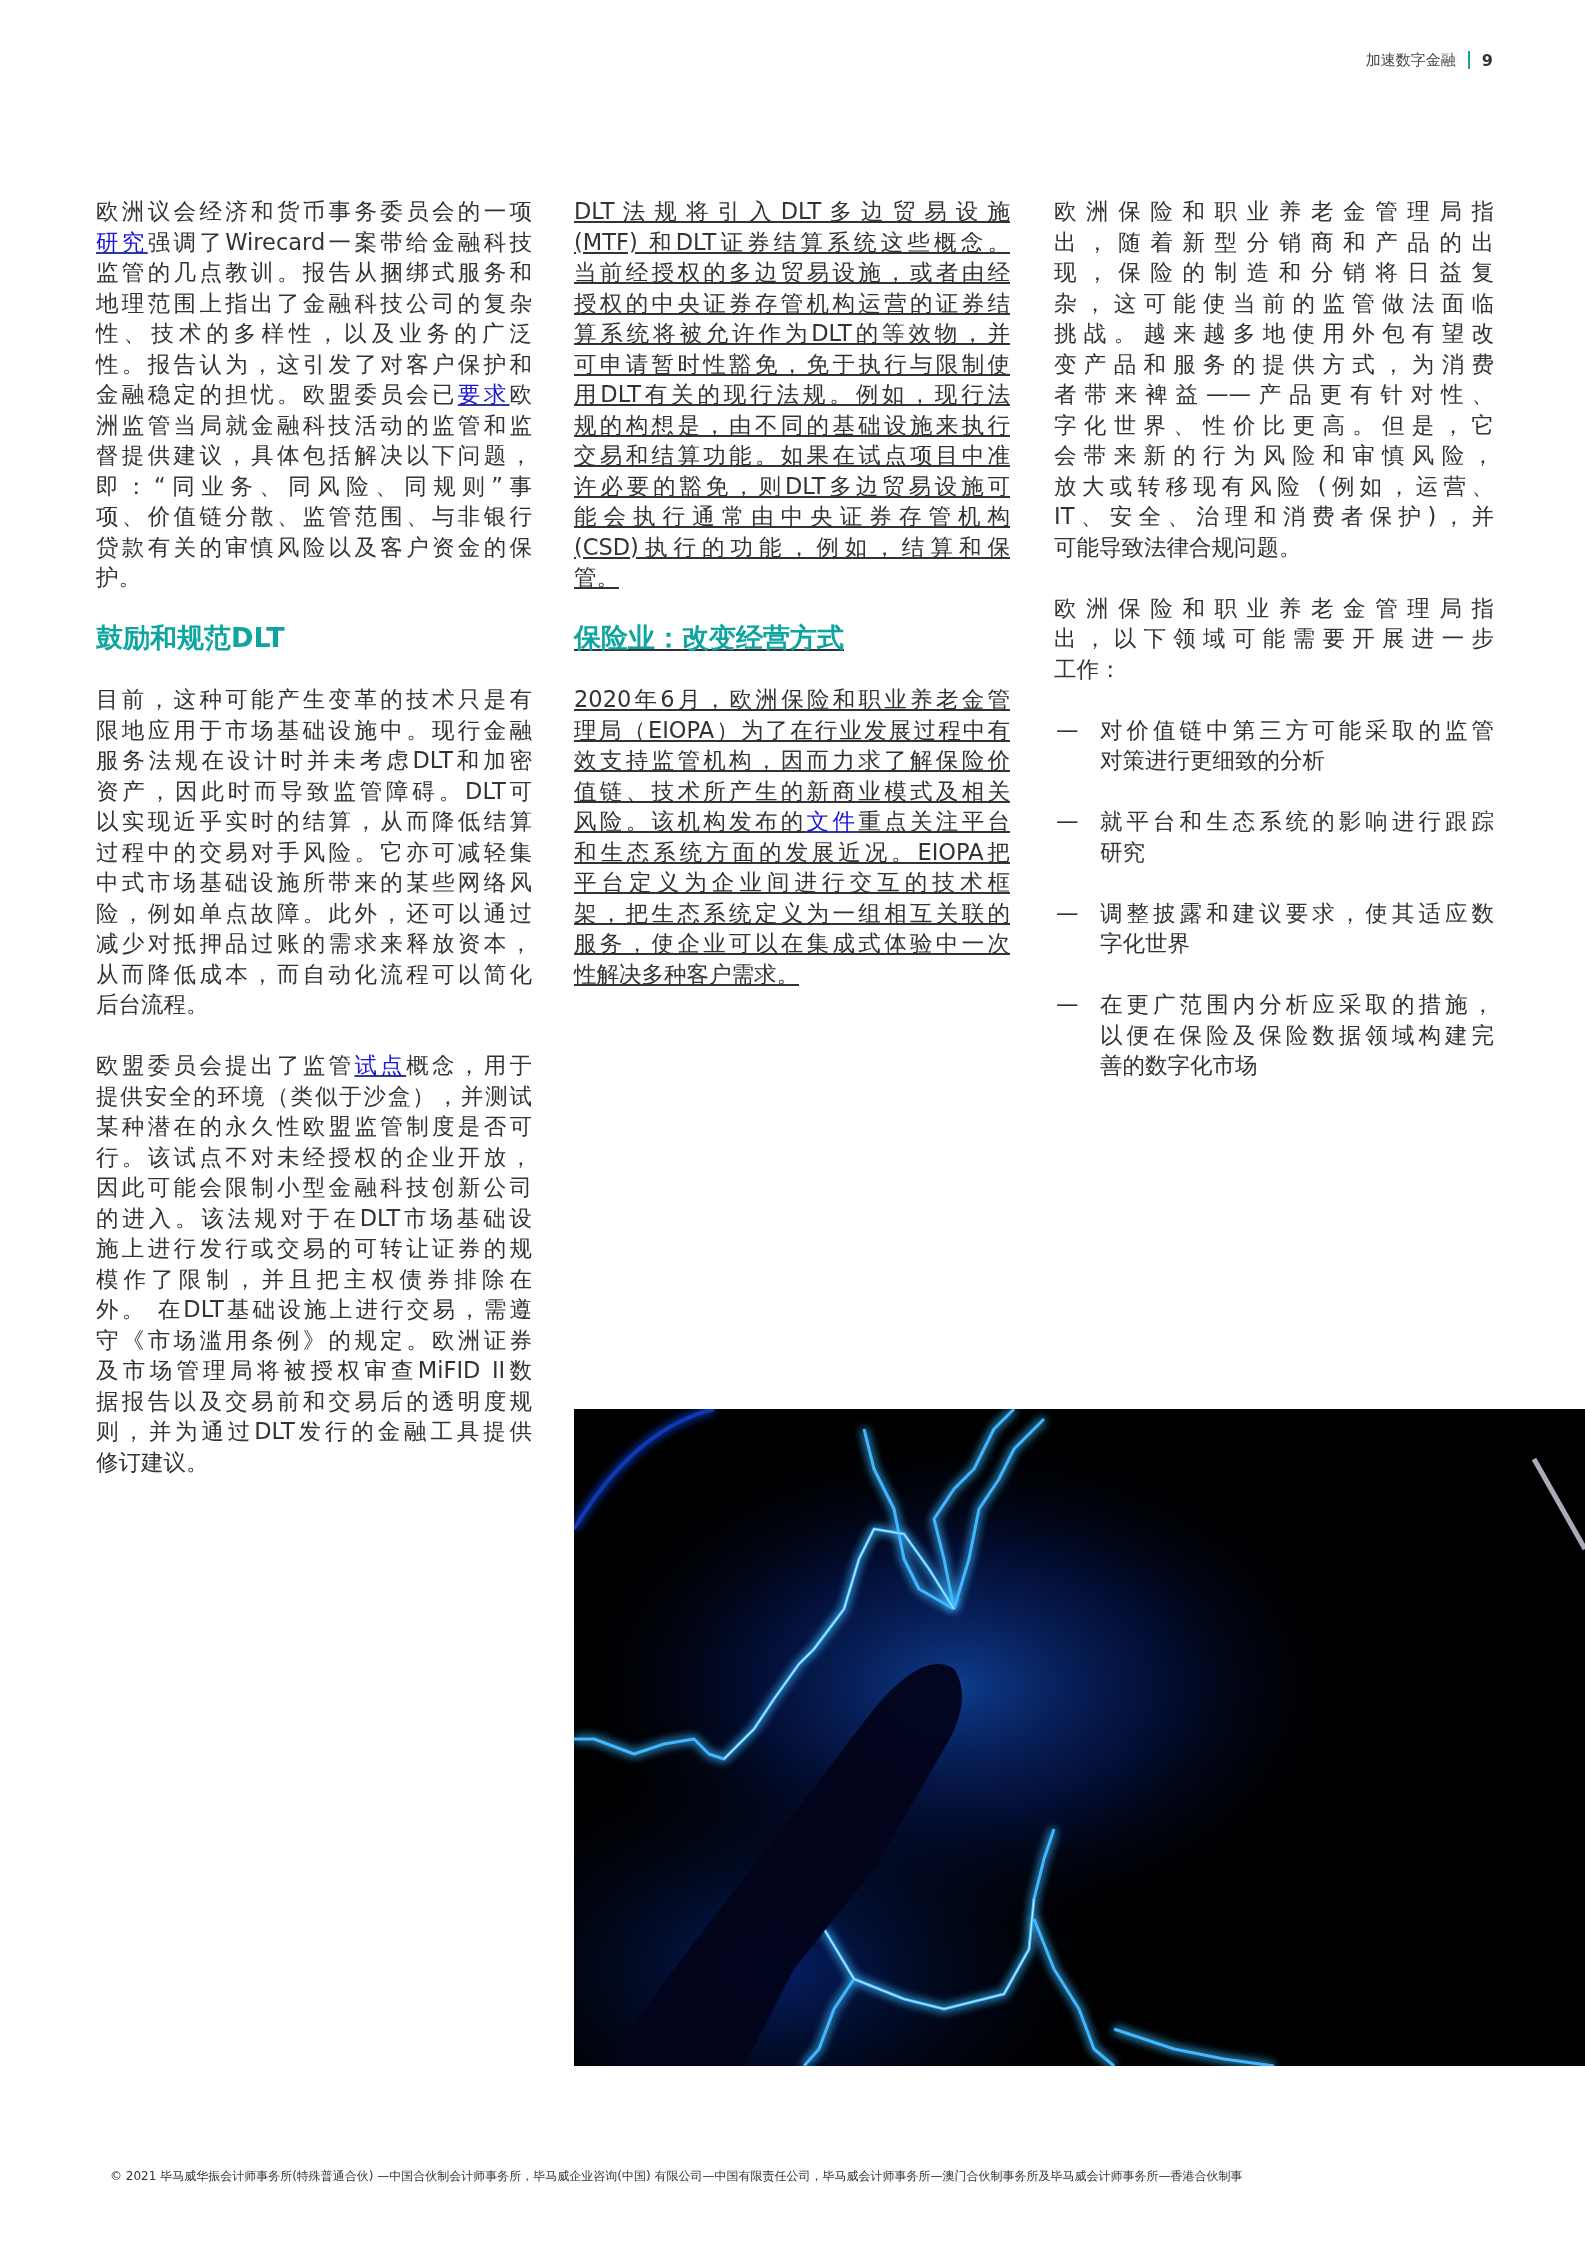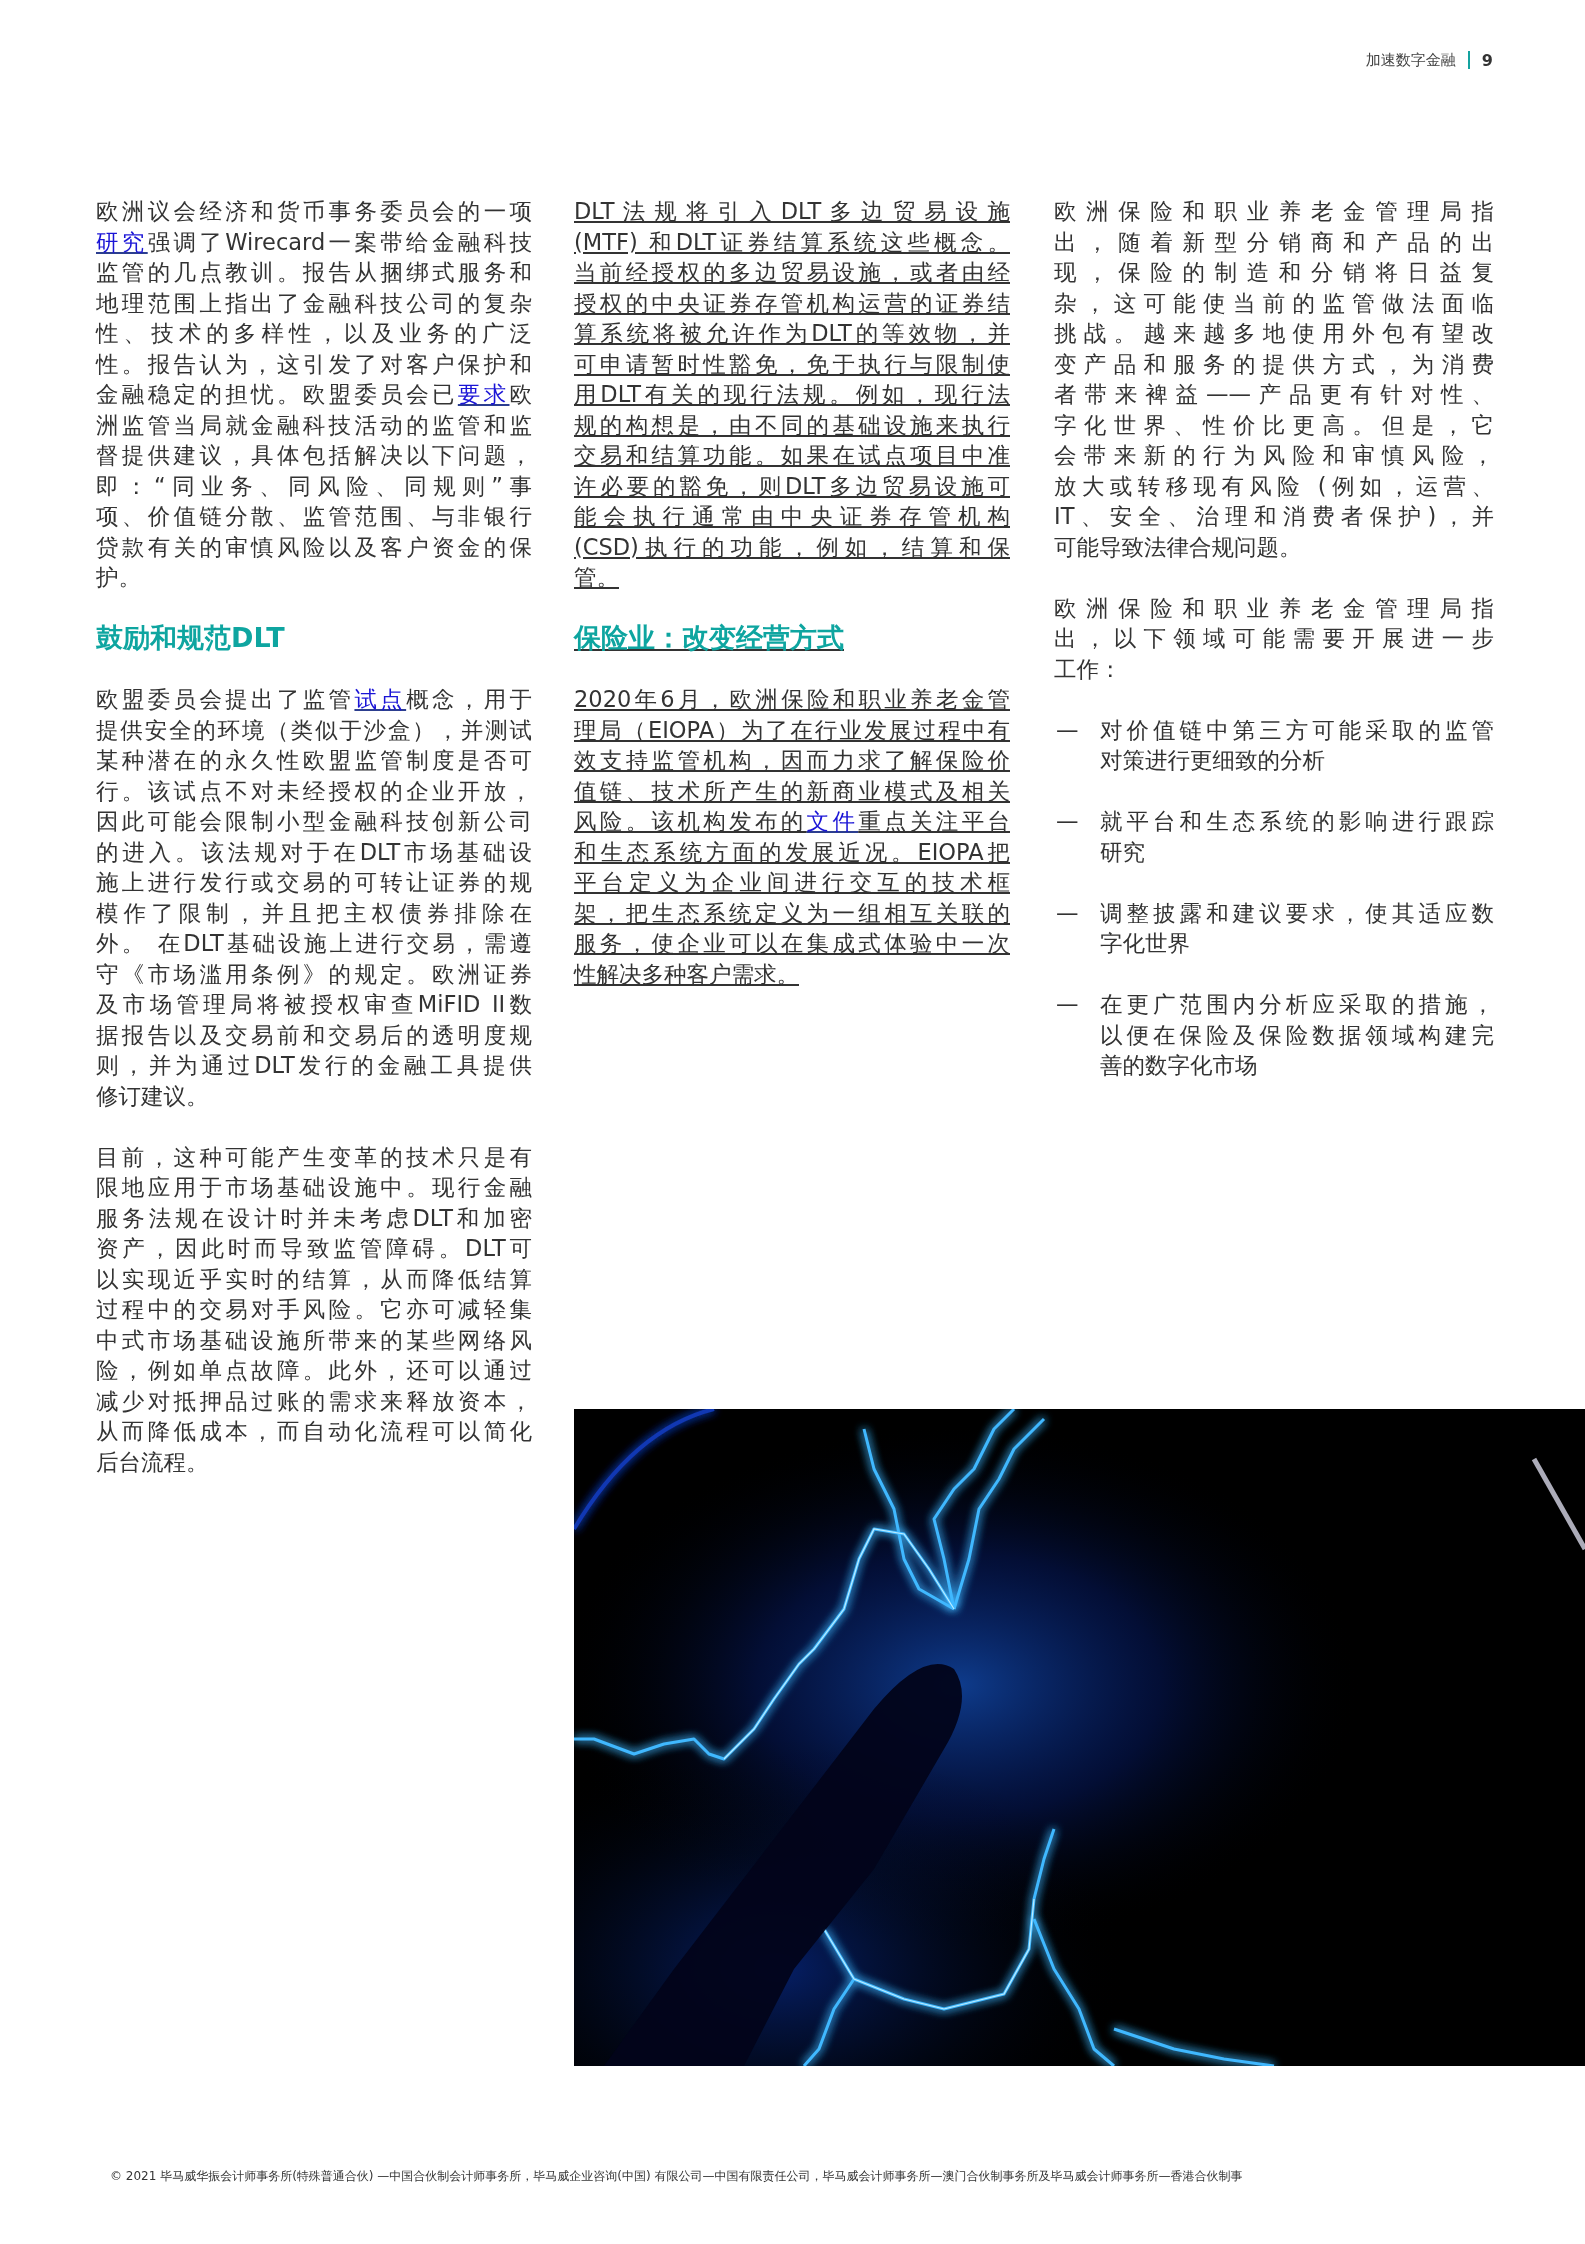--- a/index.html
+++ b/index.html
@@ -44,47 +44,47 @@
       <span class="line"><span>金融稳定的担忧。欧盟委员会已</span><a class="lnk" href="#">要求</a><span>欧</span></span>
       <span class="line">洲监管当局就金融科技活动的监管和监</span>
       <span class="line">督提供建议，具体包括解决以下问题，</span>
       <span class="line">即：“同业务、同风险、同规则”事</span>
       <span class="line">项、价值链分散、监管范围、与非银行</span>
       <span class="line">贷款有关的审慎风险以及客户资金的保</span>
       <span class="line last">护。</span>
     </div>
   <div class="heading">鼓励和规范DLT</div>
   <div class="para">
+      <span class="line">目前，这种可能产生变革的技术只是有</span>
+      <span class="line">限地应用于市场基础设施中。现行金融</span>
+      <span class="line">服务法规在设计时并未考虑DLT和加密</span>
+      <span class="line">资产，因此时而导致监管障碍。DLT可</span>
+      <span class="line">以实现近乎实时的结算，从而降低结算</span>
+      <span class="line">过程中的交易对手风险。它亦可减轻集</span>
+      <span class="line">中式市场基础设施所带来的某些网络风</span>
+      <span class="line">险，例如单点故障。此外，还可以通过</span>
+      <span class="line">减少对抵押品过账的需求来释放资本，</span>
+      <span class="line">从而降低成本，而自动化流程可以简化</span>
+      <span class="line last">后台流程。</span>
+    </div>
+  <div class="para">
       <span class="line"><span>欧盟委员会提出了监管</span><a class="lnk" href="#">试点</a><span>概念，用于</span></span>
       <span class="line">提供安全的环境（类似于沙盒），并测试</span>
       <span class="line">某种潜在的永久性欧盟监管制度是否可</span>
       <span class="line">行。该试点不对未经授权的企业开放，</span>
       <span class="line">因此可能会限制小型金融科技创新公司</span>
       <span class="line">的进入。该法规对于在DLT市场基础设</span>
       <span class="line">施上进行发行或交易的可转让证券的规</span>
       <span class="line">模作了限制，并且把主权债券排除在</span>
       <span class="line">外。 在DLT基础设施上进行交易，需遵</span>
       <span class="line">守《市场滥用条例》的规定。欧洲证券</span>
       <span class="line">及市场管理局将被授权审查MiFID II数</span>
       <span class="line">据报告以及交易前和交易后的透明度规</span>
       <span class="line">则，并为通过DLT发行的金融工具提供</span>
       <span class="line last">修订建议。</span>
-    </div>
-  <div class="para">
-      <span class="line">目前，这种可能产生变革的技术只是有</span>
-      <span class="line">限地应用于市场基础设施中。现行金融</span>
-      <span class="line">服务法规在设计时并未考虑DLT和加密</span>
-      <span class="line">资产，因此时而导致监管障碍。DLT可</span>
-      <span class="line">以实现近乎实时的结算，从而降低结算</span>
-      <span class="line">过程中的交易对手风险。它亦可减轻集</span>
-      <span class="line">中式市场基础设施所带来的某些网络风</span>
-      <span class="line">险，例如单点故障。此外，还可以通过</span>
-      <span class="line">减少对抵押品过账的需求来释放资本，</span>
-      <span class="line">从而降低成本，而自动化流程可以简化</span>
-      <span class="line last">后台流程。</span>
     </div>
 </div>
 
 <div class="col col2">
   <div class="para">
       <span class="line">DLT 法 规 将 引 入 DLT 多 边 贸 易 设 施</span>
       <span class="line">(MTF) 和DLT证券结算系统这些概念。</span>
       <span class="line">当前经授权的多边贸易设施，或者由经</span>
       <span class="line">授权的中央证券存管机构运营的证券结</span>
       <span class="line">算系统将被允许作为DLT的等效物，并</span>

